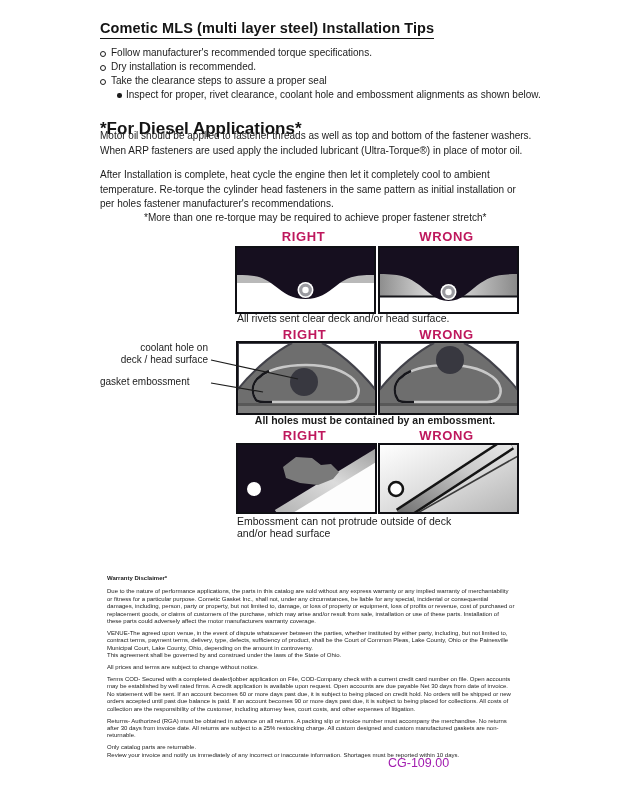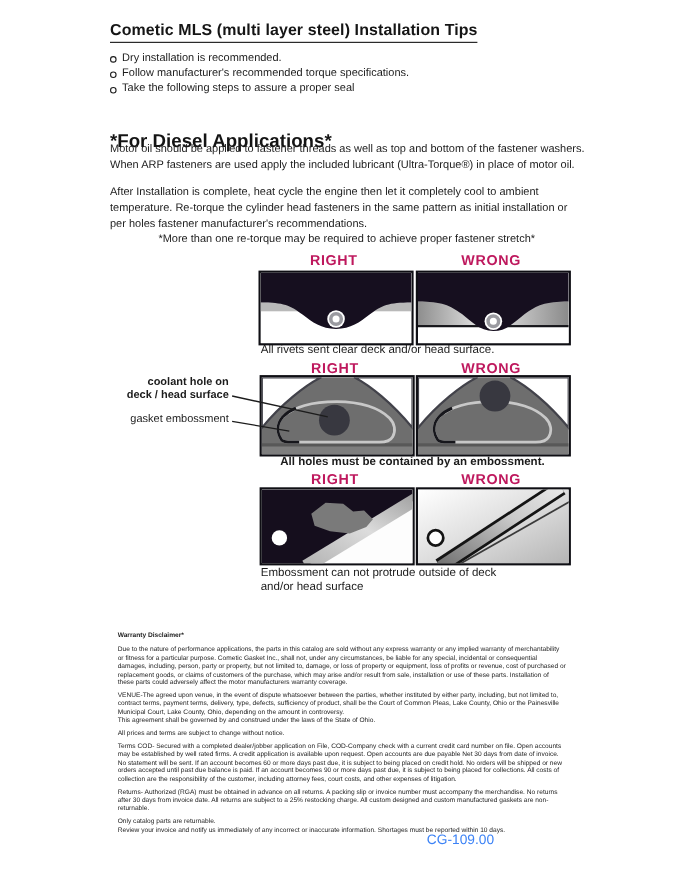--- a/index.html
+++ b/index.html
@@ -32,40 +32,41 @@
   .para{left:100px;width:432px;font-size:10px;line-height:14.5px;color:#1c1c1c;}
   #para1{top:129px;}
   #para2{top:168px;}
   #para3{top:211px;margin-left:44px;}
   
   .rw-label{width:137px;text-align:center;font-size:13px;font-weight:600;letter-spacing:.6px;color:#be185d;}
   .caption{font-size:10.5px;color:#1b1b1b;}
   .diagram-box{border:2px solid #0f0f14;background:#fff;line-height:0;}
   svg{display:block;}
   
-  #callout1{left:100px;top:342px;width:108px;text-align:right;font-size:10px;line-height:11.5px;color:#1c1c1c;font-weight:bold;}
-  #callout2{left:100px;top:376px;width:108px;text-align:right;font-size:10px;color:#1c1c1c;}
+  #callout1{left:100px;top:342px;width:108px;text-align:right;font-size:10px;line-height:11.5px;color:#1c1c1c;}
+  #callout2{left:100px;top:376px;width:108px;text-align:left;font-size:10px;color:#1c1c1c;}
   #leader-overlay{left:0;top:0;pointer-events:none;z-index:6;}
   
   #warranty{left:107px;top:575px;width:408px;font-size:6px;line-height:7.4px;color:#232323;}
   #warranty .wp{margin:0 0 4.5px 0;}
   #warranty .wp.tight{margin-bottom:0;}
   #warranty .whead{font-weight:bold;margin-bottom:6px;}
   
-  #footer-code{left:388px;top:756px;font-size:12.5px;color:#3b82f6;}
+  #footer-code{left:388px;top:756px;font-size:12.5px;color:#a21caf;}
 </style>
 </head>
 <body>
 
 <div class="abs" id="title">Cometic MLS (multi layer steel) Installation Tips</div>
 
 <div class="abs" id="tips">
+  <div class="bullet">Follow manufacturer's recommended torque specifications.</div>
   <div class="bullet">Dry installation is recommended.</div>
-  <div class="bullet">Follow manufacturer's recommended torque specifications.</div>
-  <div class="bullet">Take the following steps to assure a proper seal</div>
+  <div class="bullet">Take the clearance steps to assure a proper seal</div>
+  <div class="subbullet">Inspect for proper, rivet clearance, coolant hole and embossment alignments as shown below.</div>
 </div>
 
 <div class="abs" id="diesel-heading">*For Diesel Applications*</div>
 <div class="abs para" id="para1">Motor oil should be applied to fastener threads as well as top and bottom of the fastener washers. When ARP fasteners are used apply the included lubricant (Ultra-Torque®) in place of motor oil.</div>
 <div class="abs para" id="para2">After Installation is complete, heat cycle the engine then let it completely cool to ambient temperature. Re-torque the cylinder head fasteners in the same pattern as initial installation or per holes fastener manufacturer's recommendations.</div>
 <div class="abs para" id="para3">*More than one re-torque may be required to achieve proper fastener stretch*</div>
 
 <div class="abs rw-label" style="left:235px;top:229px;">RIGHT</div>
 <div class="abs rw-label" style="left:378px;top:229px;">WRONG</div>
 

